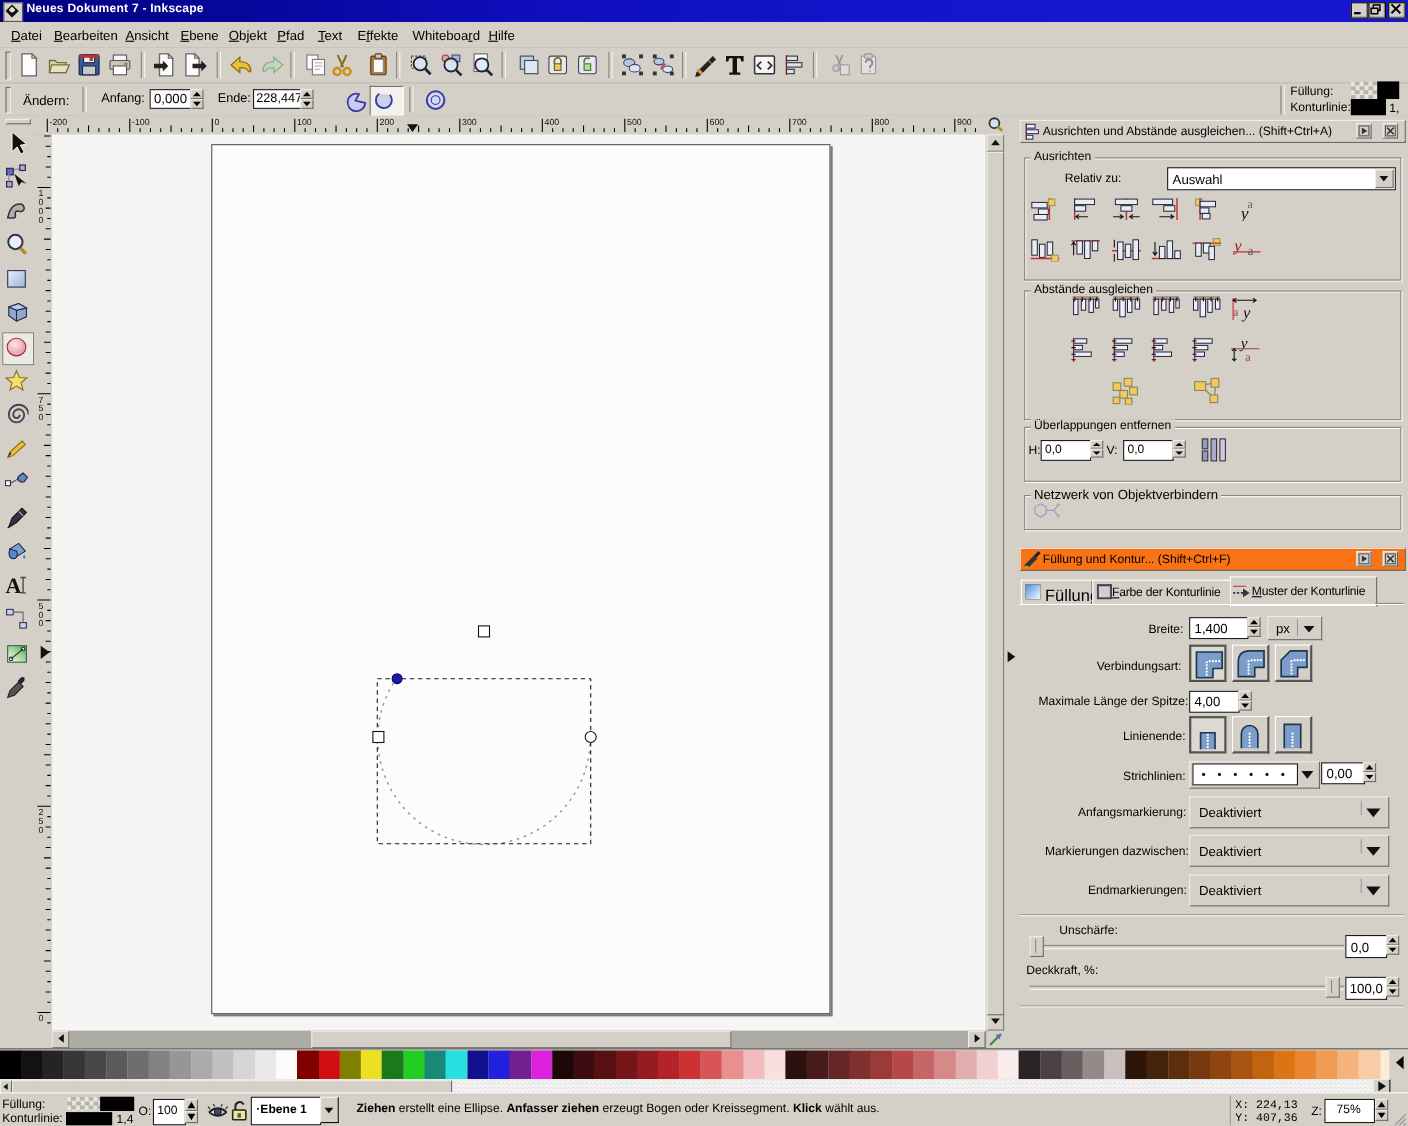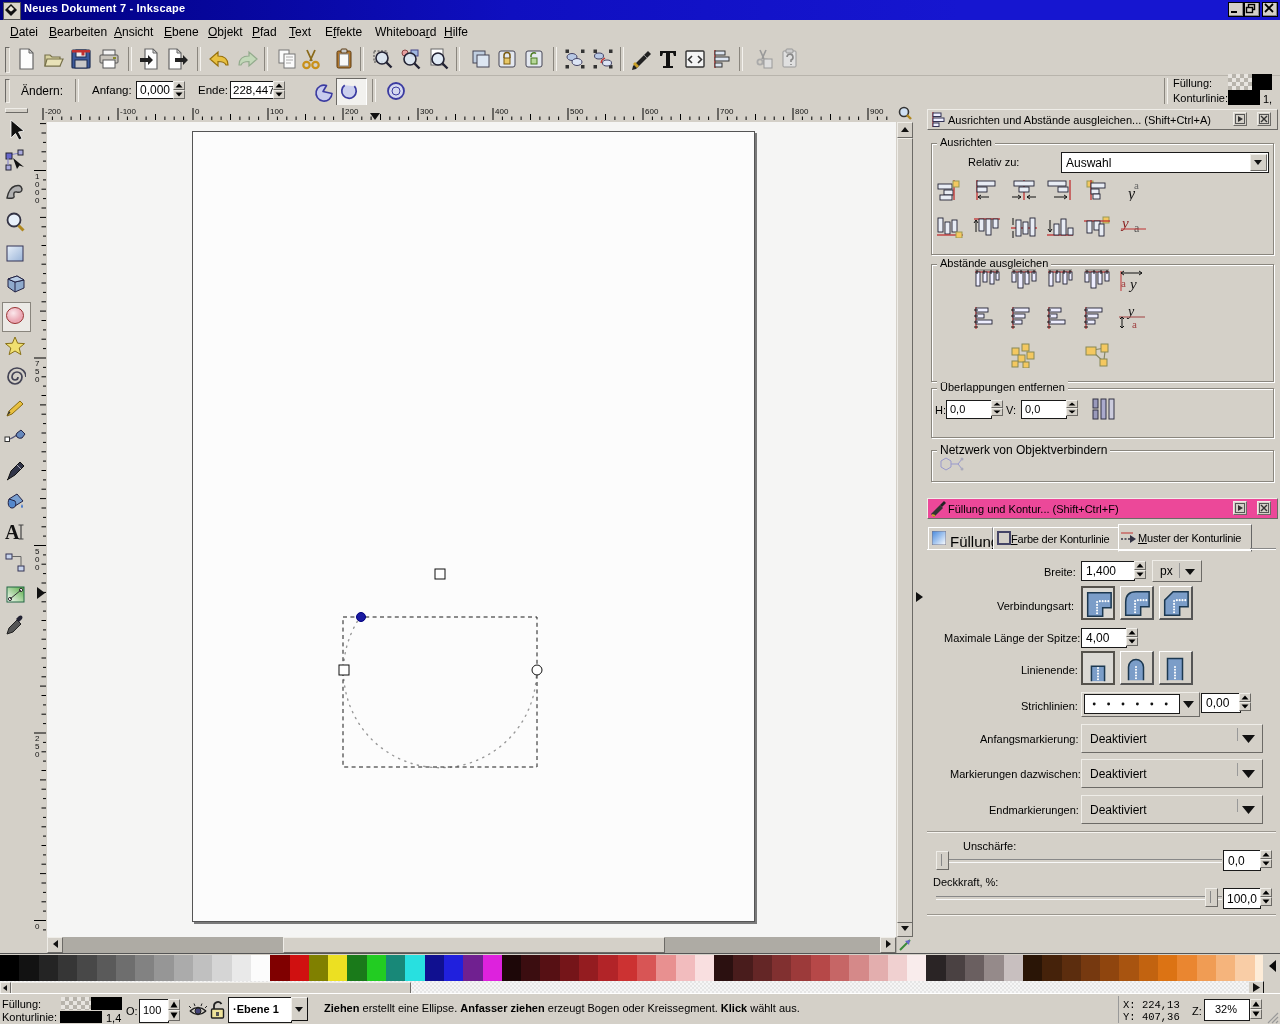--- a/index.html
+++ b/index.html
@@ -1013,21 +1013,21 @@
 <div class="abs" style="left:931px;top:450px;width:341px;height:30px;border:1px solid #8a867e;box-shadow:inset 1px 1px 0 #fff, 1px 1px 0 #fff;"></div>
 <span class="abs" style="left:937px;top:443px;font-size:12px;background:#d4d0c8;padding:0 3px;">Netzwerk von Objektverbindern</span>
 <div class="abs" style="left:936px;top:453px;">
     <svg width="30" height="24">
       <path d="M5,8 l5,-3 5,3 0,6 -5,3 -5,-3 z" fill="none" stroke="#99c"></path>
       <path d="M15,11 l7,0 m0,0 l4,-5 m-4,5 l4,5" stroke="#99c" fill="none"></path>
       <circle cx="26" cy="6" r="1.5" fill="#aab"></circle>
       <circle cx="26" cy="16" r="1.5" fill="#aab"></circle>
     </svg>
   </div>
-<div class="abs bo" style="left:927px;top:498px;width:349px;height:19px;background:#ec4899;">
+<div class="abs bo" style="left:927px;top:498px;width:349px;height:19px;background:#f97316;">
 <div class="abs" style="left:2px;top:1px;width:17px;height:17px;">
       <svg width="17" height="17" viewBox="0 0 17 17">
         <path d="M1,14 L10,5 l3,3 -9,9 z" fill="#333"></path>
         <path d="M10,5 l4,-4 2,2 -4,4z" fill="#222"></path>
         <path d="M2,15 l3,1" stroke="#caa028" stroke-width="2"></path>
       </svg>
     </div>
 <span class="abs" style="left:20px;top:4px;font-size:11px;color:#000;white-space:nowrap;">Füllung und Kontur... (Shift+Ctrl+F)</span>
 <div class="abs bo" style="left:305px;top:2px;width:12px;height:12px;background:#d4d0c8;">
       <svg width="12" height="12">
@@ -1413,21 +1413,21 @@
       <svg width="15" height="22">
         <polygon points="3,9 11,9 7,14" fill="#111"></polygon>
       </svg>
     </div>
 <span class="abs" style="left:324px;top:8px;font-size:11px;"><b>Ziehen</b> erstellt eine Ellipse. <b>Anfasser ziehen</b> erzeugt Bogen oder Kreissegment. <b>Klick</b> wählt aus.</span>
 <div class="abs" style="left:1118px;top:2px;width:1px;height:27px;background:#999;"></div>
 <span class="abs" style="left:1123px;top:5px;font-size:10.5px;font-family:'Liberation Mono',monospace;">X:&nbsp;224,13</span>
 <span class="abs" style="left:1123px;top:17px;font-size:10.5px;font-family:'Liberation Mono',monospace;">Y:&nbsp;407,36</span>
 <span class="abs" style="left:1192px;top:11px;font-size:11px;">Z:</span>
 <div class="abs fld" style="left:1204px;top:5px;width:44px;height:20px;">
-      <span style="position:absolute;left:10px;top:3px;font-size:11px;">32%</span>
+      <span style="position:absolute;left:10px;top:3px;font-size:11px;">75%</span>
     </div>
 <div class="abs" style="left:1250px;top:5px;width:12px;height:20px;">
 <div class="abs bo" style="left:0;top:0;width:10px;height:8px;background:#d4d0c8;">
         <svg width="10" height="8">
           <polygon points="5,1.5 8.5,6.5 1.5,6.5" fill="#000"></polygon>
         </svg>
       </div>
 <div class="abs bo" style="left:0;top:10px;width:10px;height:8px;background:#d4d0c8;">
         <svg width="10" height="8">
           <polygon points="1.5,1.5 8.5,1.5 5,6.5" fill="#000"></polygon>

